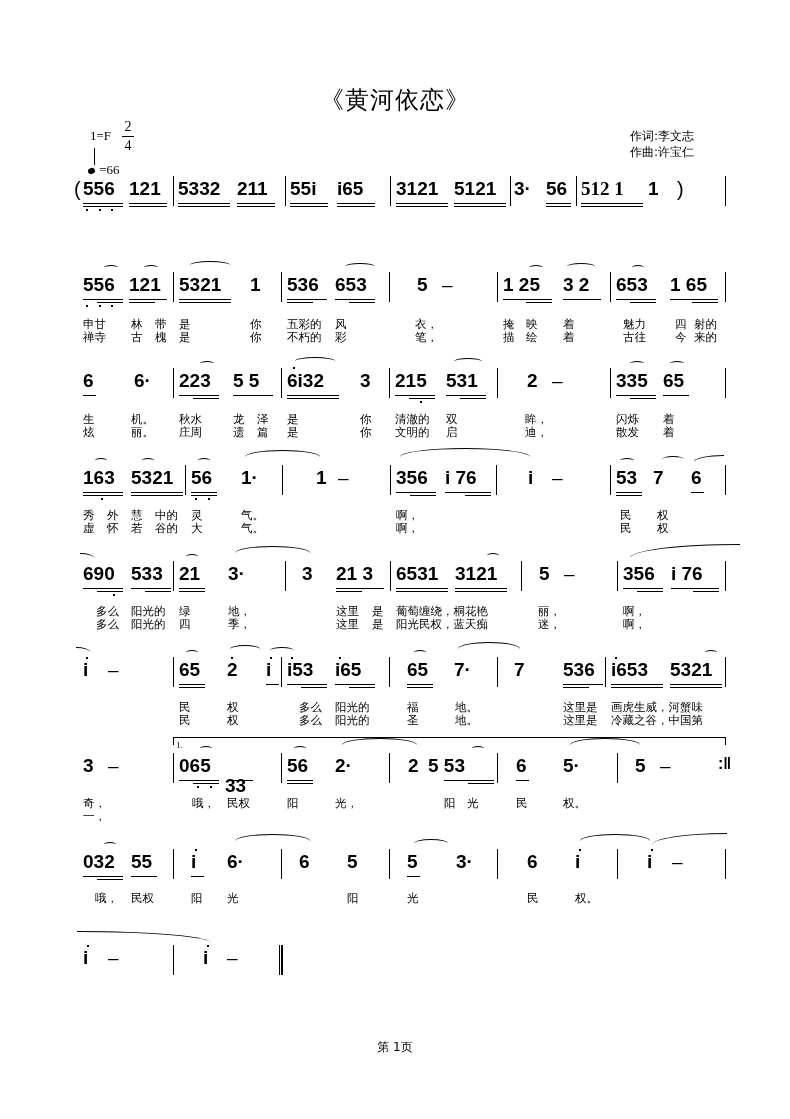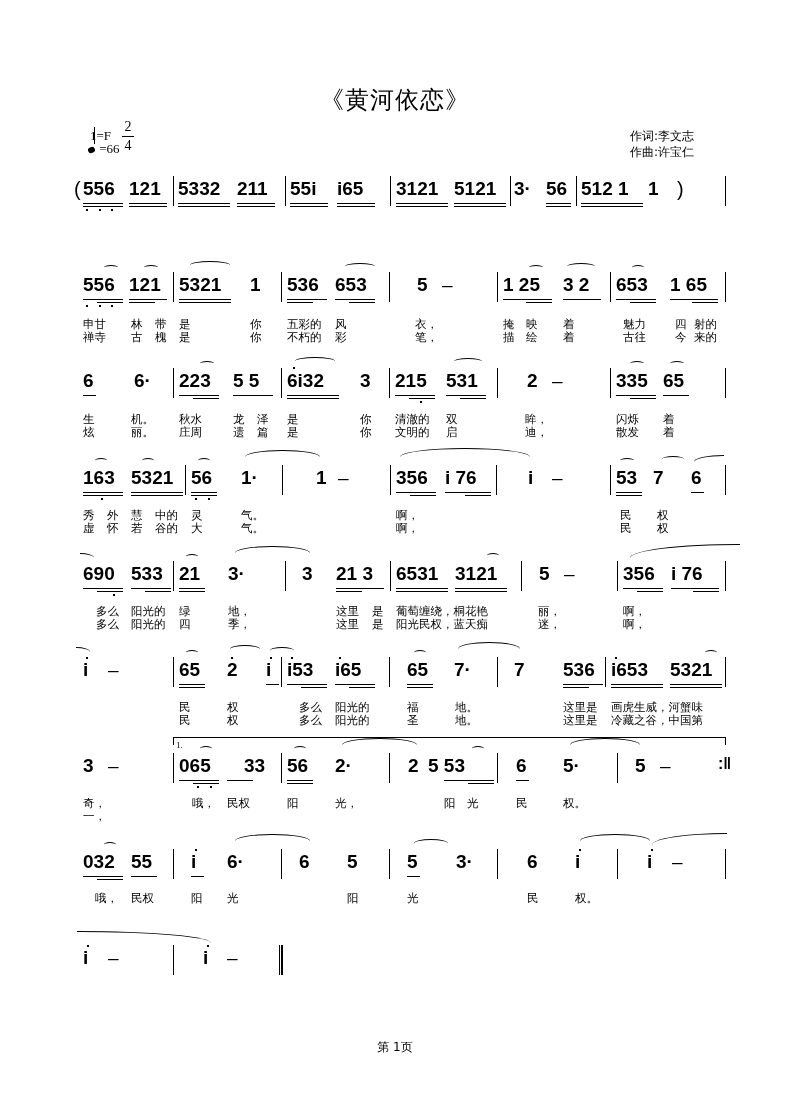--- a/index.html
+++ b/index.html
@@ -2,21 +2,21 @@
 <html><head>
   <meta charset="utf-8">
   <style>
     * { margin: 0; padding: 0; box-sizing: border-box; }
     html, body { width: 790px; height: 1119px; background: #ffffff; overflow: hidden; }
     body { position: relative; font-family: "DejaVu Sans", sans-serif; color: #000; }
     .title { position: absolute; top: 84px; left: 0; width: 790px; text-align: center; font-size: 24px; font-family: "DejaVu Sans", sans-serif; letter-spacing: 1px; }
     .key { position: absolute; left: 90px; top: 128px; font-size: 13px; font-family: "Liberation Serif", serif; }
     .timesig { position: absolute; left: 122px; top: 118px; font-size: 14px; font-family: "Liberation Serif", serif; text-align: center; width: 12px; line-height: 18px; }
     .timesig .line { display: block; border-top: 1px solid #000; width: 12px; }
-    .tempo { position: absolute; left: 88px; top: 141px; font-size: 13px; font-family: "Liberation Serif", serif; }
+    .tempo { position: absolute; left: 88px; top: 162px; font-size: 13px; font-family: "Liberation Serif", serif; }
     .tempo .note-head { display: inline-block; width: 7px; height: 6px; background: #000; border-radius: 50%; transform: rotate(-20deg); }
     .tempo .stem { position: absolute; left: 6px; top: -14px; width: 1px; height: 17px; background: #000; }
     .credits { position: absolute; left: 630px; top: 128px; font-size: 12px; line-height: 16px; }
     .row { position: absolute; left: 80px; width: 650px; }
     .item { position: absolute; font-family: "Liberation Sans", sans-serif; font-weight: bold; font-size: 19px; white-space: pre; }
     .bar { position: absolute; width: 1px; background: #000; height: 30px; }
     .dbl { position: absolute; width: 4px; border-left: 1px solid #000; border-right: 2px solid #000; height: 30px; }
     .lyr { position: absolute; font-size: 11.5px; white-space: pre; line-height: 13px; }
     .slur { position: absolute; border-top: 1px solid #000; border-radius: 50% 50% 0 0; }
     .ul { position: absolute; height: 1px; background: #000; }
@@ -58,21 +58,21 @@
   <div class="bar" style="left:205px;top:-2px;"></div>
   <span class="item" style="left:210px;">55i</span>
   <span class="item" style="left:257px;">i65</span>
   <div class="bar" style="left:310px;top:-2px;"></div>
   <span class="item" style="left:316px;">3121</span>
   <span class="item" style="left:374px;">5121</span>
   <div class="bar" style="left:430px;top:-2px;"></div>
   <span class="item" style="left:434px;">3·</span>
   <span class="item" style="left:466px;">56</span>
   <div class="bar" style="left:496px;top:-2px;"></div>
-  <span class="item" style="left:501px;">512 1</span>
+  <span class="item" style="left:501px;font-family:Liberation Serif, serif;">512 1</span>
   <span class="item" style="left:568px;">1</span>
   <span class="item" style="left:597px;font-weight:normal;font-size:20px;">)</span>
   <div class="bar" style="left:645px;top:-2px;"></div>
 
   <div class="ul" style="left:3px;top:25px;width:40px;"></div>
   <div class="ul" style="left:3px;top:28px;width:40px;"></div>
   <div class="ul" style="left:49px;top:25px;width:38px;"></div>
   <div class="ul" style="left:49px;top:28px;width:38px;"></div>
   <div class="ul" style="left:98px;top:25px;width:52px;"></div>
   <div class="ul" style="left:98px;top:28px;width:52px;"></div>
@@ -438,21 +438,21 @@
 </div>
 
 <div class="volta" style="left:173px;top:737px;width:553px;"></div>
 <span class="volta-label" style="left:176px;top:740px;">1.</span>
 <div class="row" style="top:755px;">
   <span class="item" style="left:3px;">3</span>
   <span class="item" style="left:28px;font-weight:normal;">–</span>
   <div class="bar" style="left:93px;top:-2px;"></div>
   <span class="item" style="left:99px;">065</span>
   <div class="slur" style="left:120px;top:-9px;width:12px;height:5px;"></div>
-  <span class="item" style="left:164px;">33</span>
+  <span class="item" style="left:145px;margin-top:20px;">33</span>
   <div class="bar" style="left:201px;top:-2px;"></div>
   <span class="item" style="left:207px;">56</span>
   <div class="slur" style="left:214px;top:-9px;width:12px;height:5px;"></div>
   <span class="item" style="left:255px;">2·</span>
   <div class="slur" style="left:262px;top:-17px;width:75px;height:14px;"></div>
   <div class="bar" style="left:309px;top:-2px;"></div>
   <span class="item" style="left:328px;">2</span>
   <span class="item" style="left:348px;">5 53</span>
   <div class="slur" style="left:392px;top:-9px;width:12px;height:5px;"></div>
   <div class="bar" style="left:417px;top:-2px;"></div>

